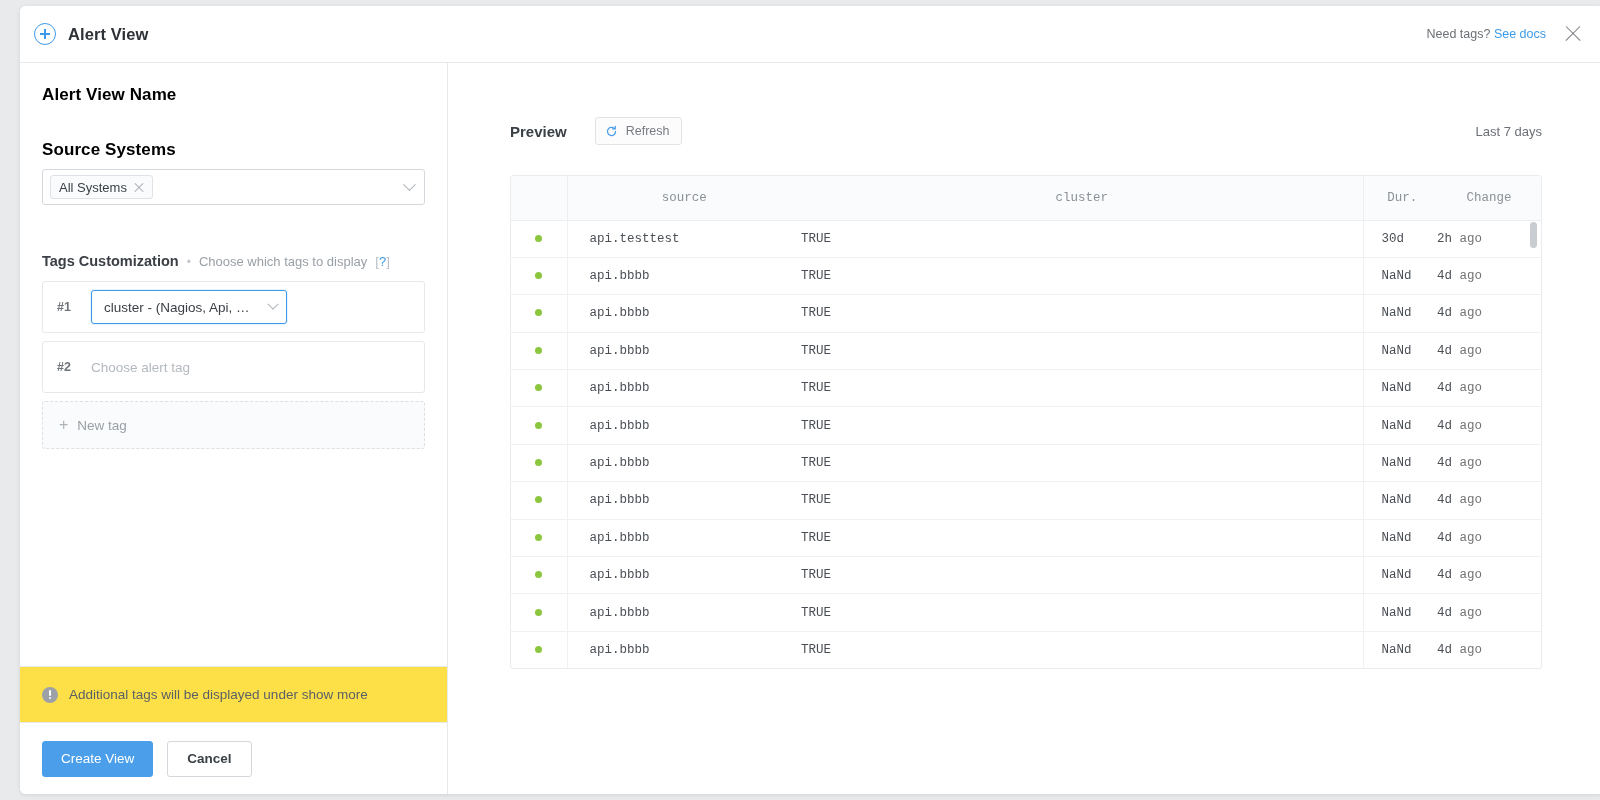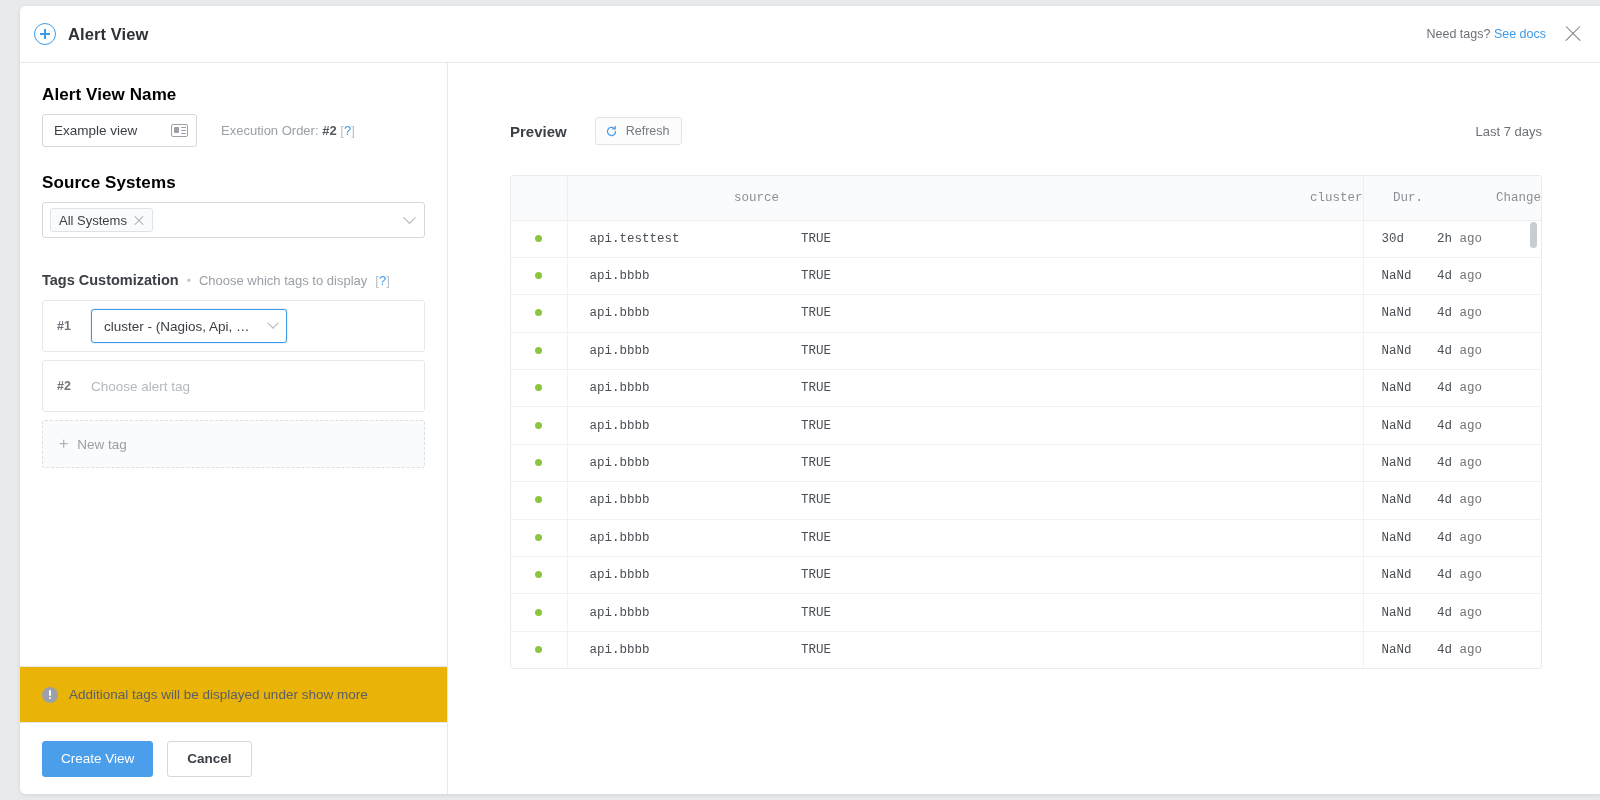--- a/index.html
+++ b/index.html
@@ -123,21 +123,21 @@
     content: ""; position: absolute; left: -1px; top: 4.5px; width: 12px; height: 1.2px; background: #6b7076;
   }
   .chip-x::before { transform: rotate(45deg); }
   .chip-x::after  { transform: rotate(-45deg); }
   .caret {
     margin-left: auto; width: 9px; height: 9px;
     border-right: 1.4px solid #b0b5bb; border-bottom: 1.4px solid #b0b5bb;
     transform: rotate(45deg) translate(-2px,-2px);
   }
 
-  .sect-title-row { display: flex; align-items: baseline; gap: 8px; margin-bottom: 12px; }
+  .sect-title-row { display: flex; align-items: baseline; gap: 8px; margin-bottom: 12px; margin-top: 14px; }
   .sect-title { font-size: 14.5px; font-weight: bold; color: #3b4046; }
   .sect-dot { color: #c3c7cc; font-size: 12px; }
   .sect-sub { font-size: 13px; color: #9aa0a7; }
 
   .tag-row {
     height: 52px; border: 1px solid #e6e8ea; border-radius: 3px;
     background: #fff; display: flex; align-items: center;
     padding: 0 14px; margin-bottom: 8px;
   }
   .tag-num { width: 34px; font-size: 12.5px; font-weight: bold; color: #6f747a; flex: 0 0 34px; }
@@ -158,21 +158,21 @@
     height: 48px; border: 1px dashed #dcdfe3; border-radius: 3px;
     background: #fafbfc; display: flex; align-items: center;
     padding: 0 16px; gap: 9px; color: #9aa0a7; font-size: 13.5px;
     cursor: pointer;
   }
   .plus-sm { font-size: 16px; line-height: 1; color: #aeb3b9; }
 
   .side-note {
     flex: 0 0 auto;
     height: 56px;
-    background: #eab308;
+    background: #fde047;
     border-top: 1px solid #e6e8ea;
     display: flex; align-items: center; gap: 11px;
     padding: 0 22px;
     font-size: 13.5px; color: #5b6066;
   }
   .info-icon {
     width: 16px; height: 16px; border-radius: 50%; background: #9ca1a8;
     position: relative; flex: 0 0 16px;
   }
   .info-icon::before {
@@ -229,21 +229,21 @@
     background: #fff;
     position: relative;
     overflow: hidden;
   }
   table.t { width: 100%; border-collapse: collapse; table-layout: fixed; }
   table.t th {
     background: #fafbfc;
     border-bottom: 1px solid #eceef0;
     height: 44px;
     font-size: 12.5px; font-weight: normal; color: #8b9097;
-    text-align: right;
+    text-align: center;
     font-family: "Liberation Mono", monospace;
     padding: 0;
   }
   table.t td {
     height: 37.4px;
     border-bottom: 1px solid #f0f1f3;
     font-size: 12.5px; color: #4a4f55;
     font-family: "Liberation Mono", monospace;
     padding: 0;
   }
@@ -286,31 +286,20 @@
       <span class="close-x"></span>
     </div>
   </div>
 
   <div class="body">
 
     <div class="side">
       <div class="side-scroll">
 
         <div class="fld-label">Alert View Name</div>
-        <div class="row-inline">
-          <div class="name-input">
-            <span class="val">Example view</span>
-            <span class="card-icon"></span>
-          </div>
-          <div class="exec-order">
-            <span>Execution Order:</span>
-            <b>#2</b>
-            <span class="qbr">[</span><span class="qhelp">?</span><span class="qbr">]</span>
-          </div>
-        </div>
 
         <div class="spacer-26"></div>
 
         <div class="fld-label">Source Systems</div>
         <div class="multiselect">
           <span class="chip">
             <span>All Systems</span>
             <span class="chip-x"></span>
           </span>
           <span class="caret"></span>

